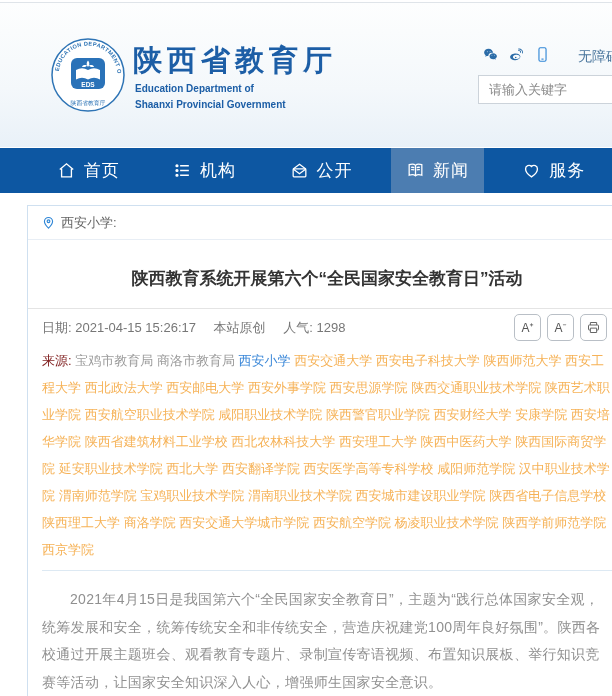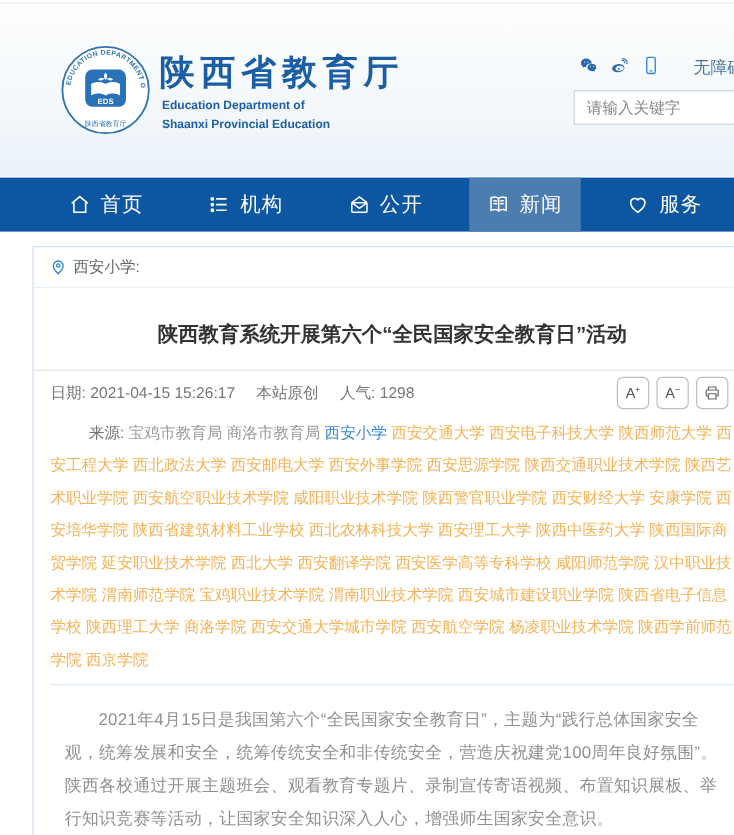--- a/index.html
+++ b/index.html
@@ -45,26 +45,26 @@
 
   .art-title{margin:27px 18px 13px;text-align:center;font-size:17px;font-weight:bold;color:#333;}
   .divider1{margin:18px 0 0;border-bottom:1px solid #e4e4e4;}
   .meta-row{position:relative;padding:10px 14px 0;font-size:13px;color:#777;height:38px;}
   .meta-row .m{margin-right:14px;}
   .tools{position:absolute;right:19px;top:5px;display:flex;gap:6px;}
   .tool-btn{width:27px;height:27px;border:1px solid #b9bfc6;border-radius:5px;background:#fff;color:#555;font-size:12px;display:flex;align-items:center;justify-content:center;cursor:pointer;}
   .tool-btn svg{width:15px;height:15px;}
 
   .source-line{padding:0 14px;font-size:13px;line-height:27px;color:var(--gray-text);word-break:break-all;}
-  .source-label{color:#737373;margin-left:32px;}
+  .source-label{color:#7f1d1d;}
   .plain-source{color:#9a9a9a;}
   .link-blue{color:var(--link-blue);text-decoration:none;cursor:pointer;}
   .link-orange{color:var(--link-orange);text-decoration:none;cursor:pointer;}
   .divider2{margin:7px 14px 0;border-bottom:1px solid #dde9f3;}
-  .art-body{margin:15px 26px 0;font-size:14px;line-height:27.5px;color:var(--body-gray);text-indent:2em;letter-spacing:.3px;word-break:break-all;}
+  .art-body{margin:15px 14px 0;font-size:14px;line-height:27.5px;color:var(--body-gray);text-indent:2em;letter-spacing:.3px;word-break:break-all;}
 </style>
 </head>
 <body>
 
 <div class="page">
   <div class="top-strip"></div>
 
   <div class="header">
     <svg class="logo" viewBox="0 0 76 76">
       <circle cx="38" cy="38" r="36" fill="#ffffff" stroke="#2e74b5" stroke-width="1.5"></circle>
@@ -76,21 +76,21 @@
       <path d="M26 33c4-2.2 8-2.2 12 0 4-2.2 8-2.2 12 0v9.5c-4-2.2-8-2.2-12 0-4-2.2-8-2.2-12 0z" fill="#ffffff"></path>
       <path d="M38 23.5c-1.8 1.8-1.8 4.6 0 6.4 1.8-1.8 1.8-4.6 0-6.4z" fill="#ffffff"></path>
       <path d="M37 28.5c-2.3-1-4.2-.4-5.2 1 1.8 1 3.9.6 5.2-1zM39 28.5c2.3-1 4.2-.4 5.2 1-1.8 1-3.9.6-5.2-1z" fill="#ffffff"></path>
       <text x="38" y="49.5" font-size="6.5" fill="#ffffff" text-anchor="middle" font-weight="bold">EDS</text>
       <text x="38" y="68" font-size="5.8" fill="#2e74b5" text-anchor="middle">陕西省教育厅</text>
     </svg>
 
     <div class="site-title">陕西省教育厅</div>
     <div class="site-sub">
       <div>Education Department of</div>
-      <div>Shaanxi Provincial Education</div>
+      <div>Shaanxi Provincial Government</div>
     </div>
 
     <div class="social">
       <span class="ic"><svg viewBox="0 0 24 24" fill="currentColor">
             <path d="M9.3 4C5.8 4 3 6.3 3 9.2c0 1.6.9 3 2.2 4l-.6 1.9 2.2-1.1c.5.1 1 .2 1.6.2h.4A5.5 5.5 0 0 1 15 9.7c.3 0 .6 0 .9.1C15.5 7 12.7 4 9.3 4zM7.5 7.3a.7.7 0 1 1 0 1.4.7.7 0 0 1 0-1.4zm3.9 0a.7.7 0 1 1 0 1.4.7.7 0 0 1 0-1.4z"></path>
             <path d="M21 14.5c0-2.4-2.3-4.3-5.2-4.3s-5.2 1.9-5.2 4.3 2.3 4.3 5.2 4.3c.6 0 1.2-.1 1.7-.3l1.9.9-.5-1.6c1.3-.8 2.1-2 2.1-3.3zm-7-1a.6.6 0 1 1 0-1.2.6.6 0 0 1 0 1.2zm3.6 0a.6.6 0 1 1 0-1.2.6.6 0 0 1 0 1.2z"></path>
           </svg></span>
       <span class="ic"><svg viewBox="0 0 24 24" fill="currentColor">
             <path d="M10.7 20c-4 .4-7.4-1.4-7.7-4s2.7-5.1 6.7-5.5c4-.4 7.4 1.4 7.7 4s-2.7 5.1-6.7 5.5zm.8-7.6c-2.7.3-4.7 1.8-4.5 3.5s2.5 2.8 5.2 2.5 4.7-1.8 4.5-3.4-2.6-2.9-5.2-2.6z"></path>
             <path d="M18.4 9.9l-1.2-.3c.2-.8 0-1.6-.6-2.2-.6-.6-1.4-.8-2.2-.6l-.3-1.2c1.2-.3 2.5 0 3.4.9.9.9 1.2 2.2.9 3.4z"></path>

